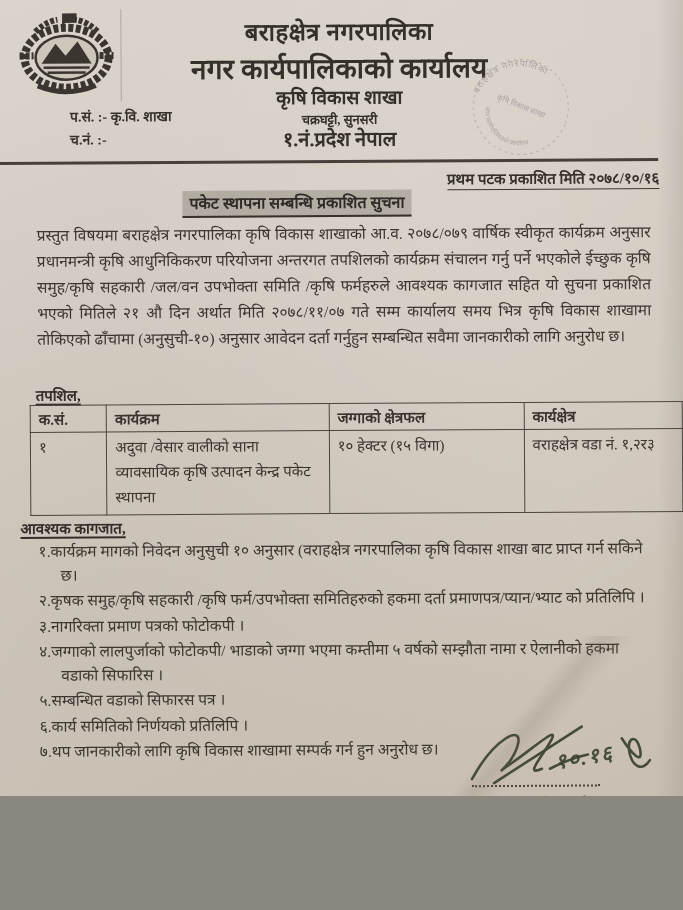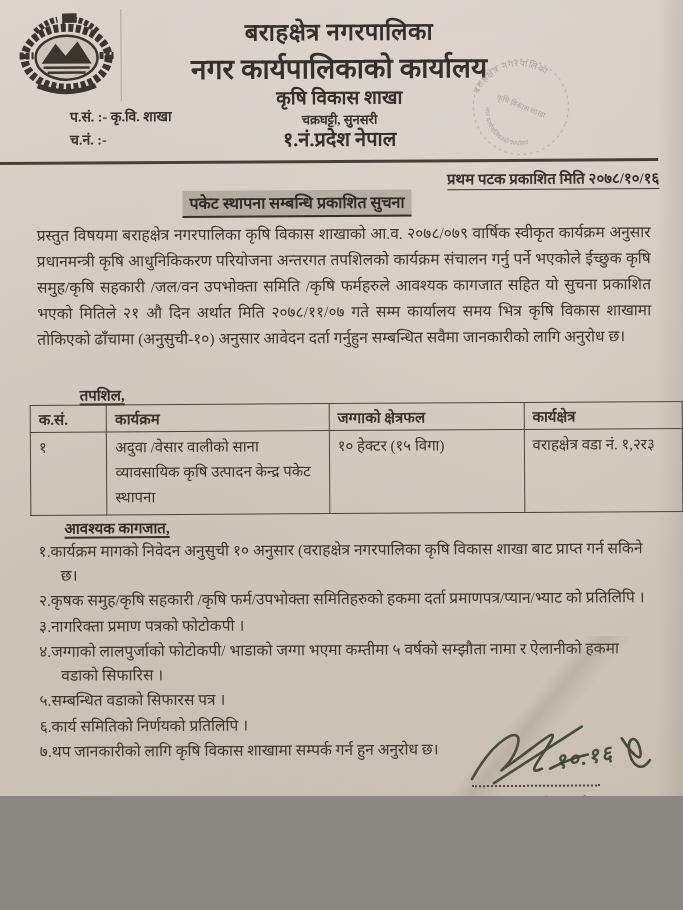--- a/index.html
+++ b/index.html
@@ -27,21 +27,21 @@
   .rule{position:absolute; left:0; top:160px; width:660px; height:2.6px; background:#46403a;}
   
   .published{position:absolute; right:22px; top:169px; font-size:15px; font-weight:bold;
              border-bottom:1.7px solid #3c362f; padding-bottom:1px; color:#36312b;}
   .notice-title{position:absolute; left:184px; top:190px; font-size:16px; font-weight:bold; color:#2f2b26;
                 background:rgba(122,115,106,.38); border-bottom:2px solid #36302a; padding:1px 7px 2px 7px;}
   .bodytext{position:absolute; left:38px; top:221px; width:614px; font-size:15.5px; line-height:26px;
             text-align:justify; color:#3c362f;}
   
   .sec-head{position:absolute; font-size:15px; font-weight:bold; color:#332e28;
-            text-decoration:underline; text-decoration-thickness:1.6px; text-underline-offset:3px;margin-left:44px;}
+            text-decoration:underline; text-decoration-thickness:1.6px; text-underline-offset:3px;}
   .h-tapsil{left:36px; top:383px;}
   .h-docs{left:20px; top:516px;}
   table.details{position:absolute; left:30px; top:403px; border-collapse:collapse; table-layout:fixed;}
   table.details th, table.details td{
     border:1.6px solid #4b453e; font-size:15px; padding:3px 8px; vertical-align:top; color:#3a342d;
     font-weight:bold; text-align:left;}
   table.details td{font-weight:normal;}
   .cw0{width:62px;} .cw1{width:218px;} .cw2{width:190px;} .cw3{width:150px;}
   th.c-center{text-align:center;}
   tr.data-row td{height:76px; line-height:25px;}

